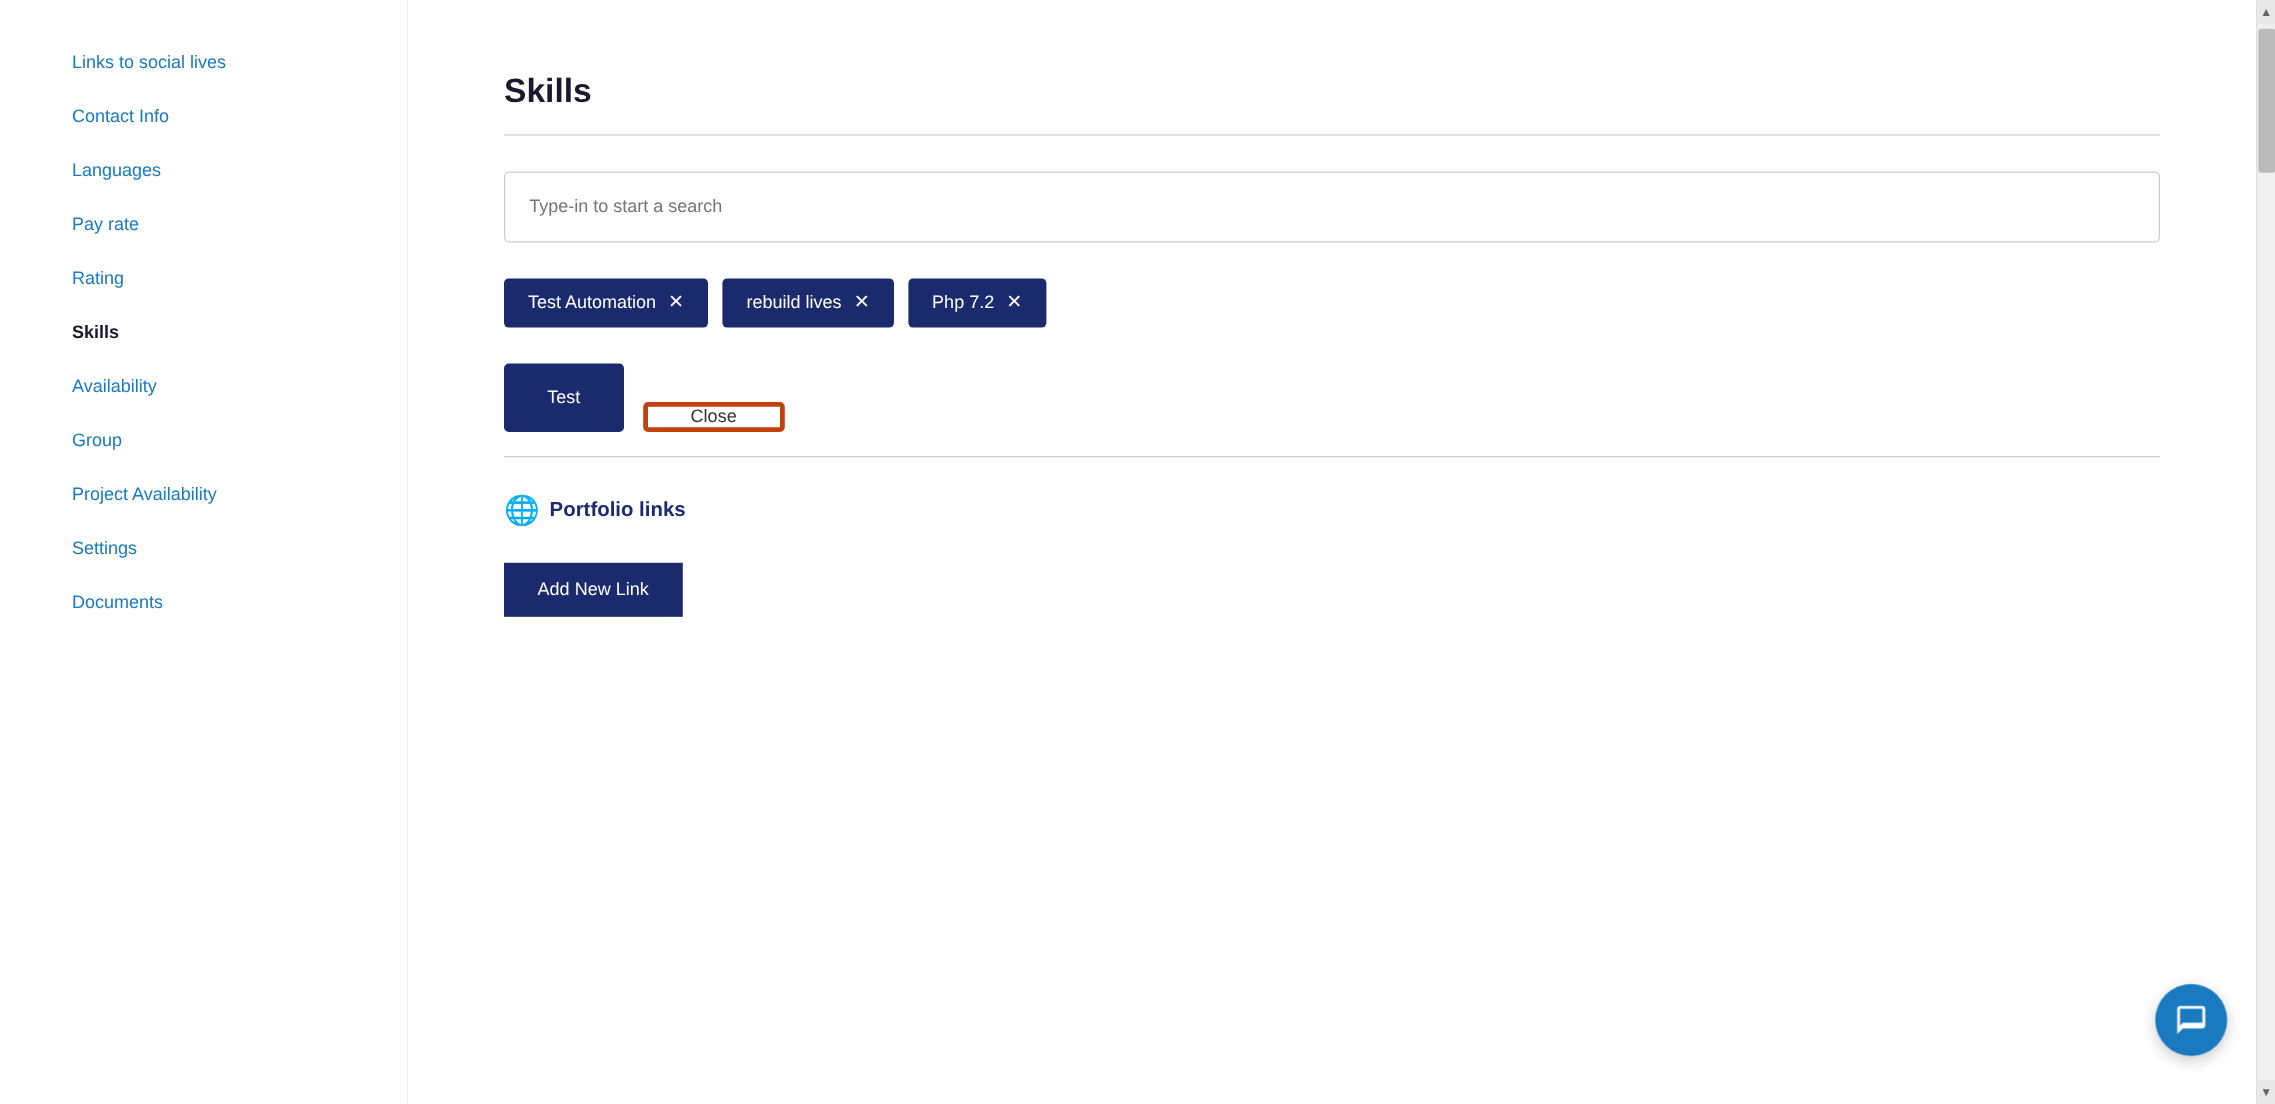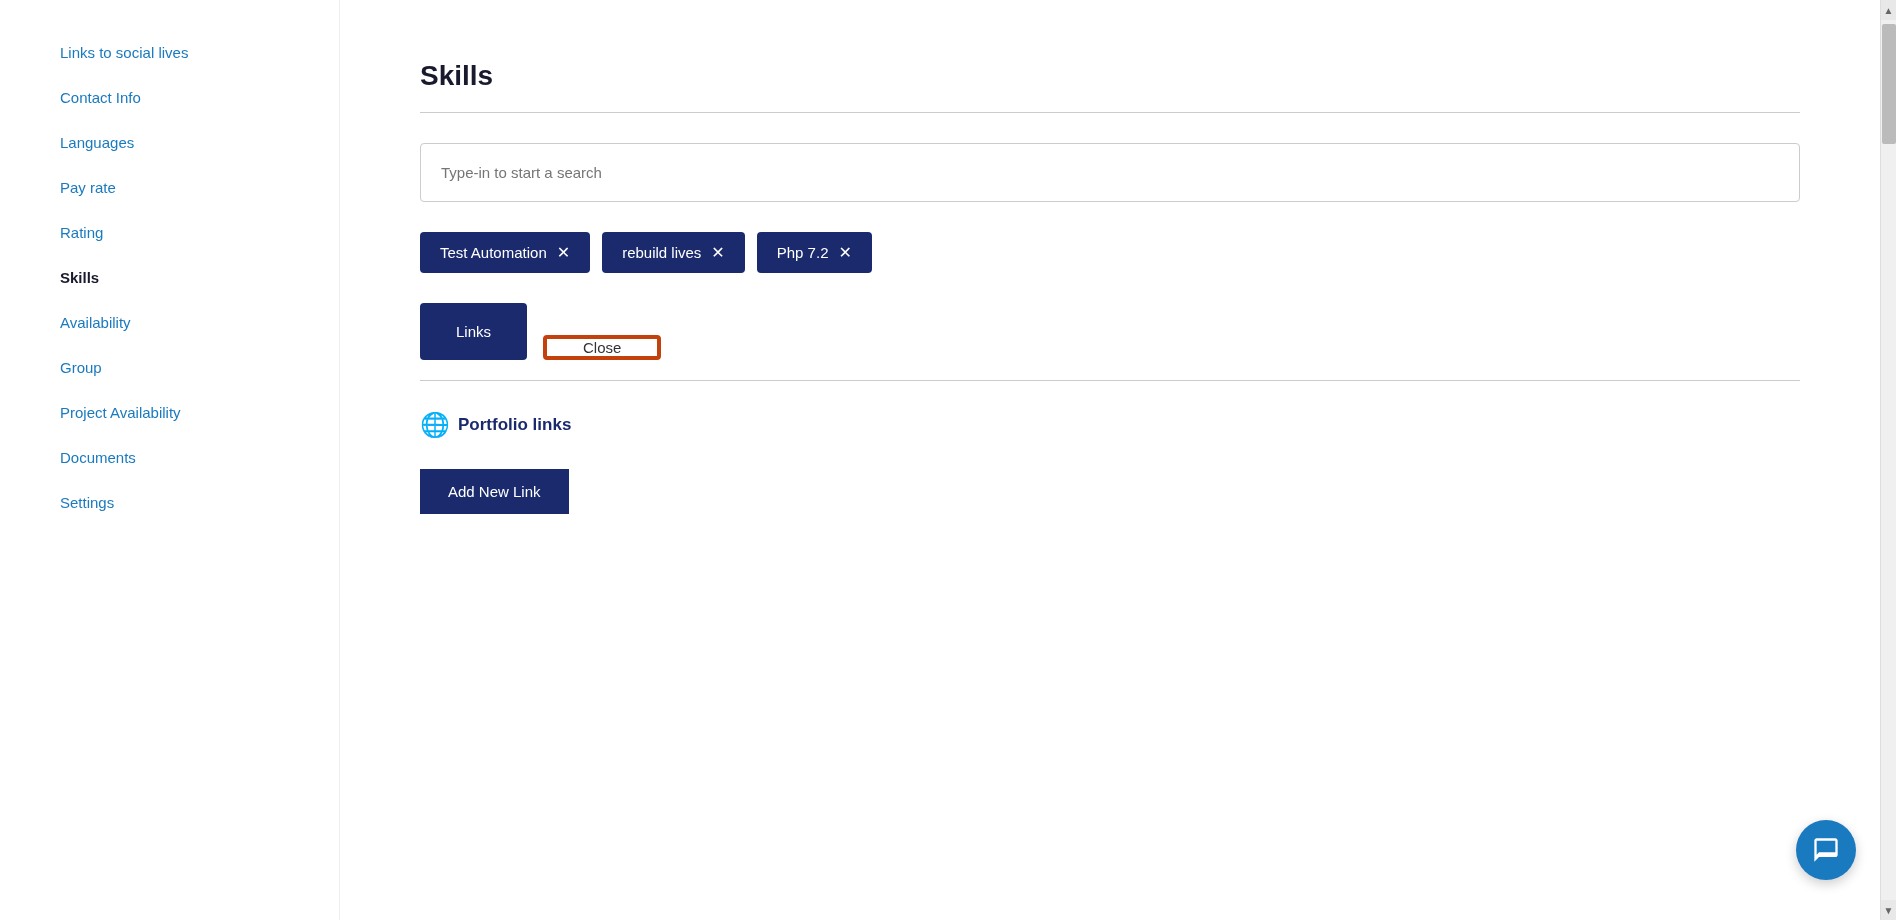--- a/index.html
+++ b/index.html
@@ -217,22 +217,22 @@
 <nav class="sidebar">
     <a class="sidebar-item" href="#">Links to social lives</a>
     <a class="sidebar-item" href="#">Contact Info</a>
     <a class="sidebar-item" href="#">Languages</a>
     <a class="sidebar-item" href="#">Pay rate</a>
     <a class="sidebar-item" href="#">Rating</a>
     <a class="sidebar-item active" href="#">Skills</a>
     <a class="sidebar-item" href="#">Availability</a>
     <a class="sidebar-item" href="#">Group</a>
     <a class="sidebar-item" href="#">Project Availability</a>
+    <a class="sidebar-item" href="#">Settings</a>
     <a class="sidebar-item" href="#">Documents</a>
-    <a class="sidebar-item" href="#">Settings</a>
   </nav>
 
 <main class="main">
   <h1 class="section-title">Skills</h1>
   <hr class="divider">
 
   <input type="text" class="search-input" placeholder="Type-in to start a search" style="">
 
   <div class="tags-row">
   <div class="tag">
@@ -243,21 +243,21 @@
         <span>rebuild lives</span>
         <button class="tag-remove">✕</button>
       </div>
       <div class="tag">
         <span>Php 7.2</span>
         <button class="tag-remove">✕</button>
       </div>
     </div>
 
   <div class="btn-row">
-    <button class="btn-save">Links</button>
+    <button class="btn-save">Test</button>
     <button class="btn-close">Close</button>
   </div>
 
   <hr class="divider">
 
   <div class="portfolio-section">
     <div class="portfolio-header">
       <span class="globe-icon">🌐</span>
       <span class="portfolio-title">Portfolio links</span>
     </div>

